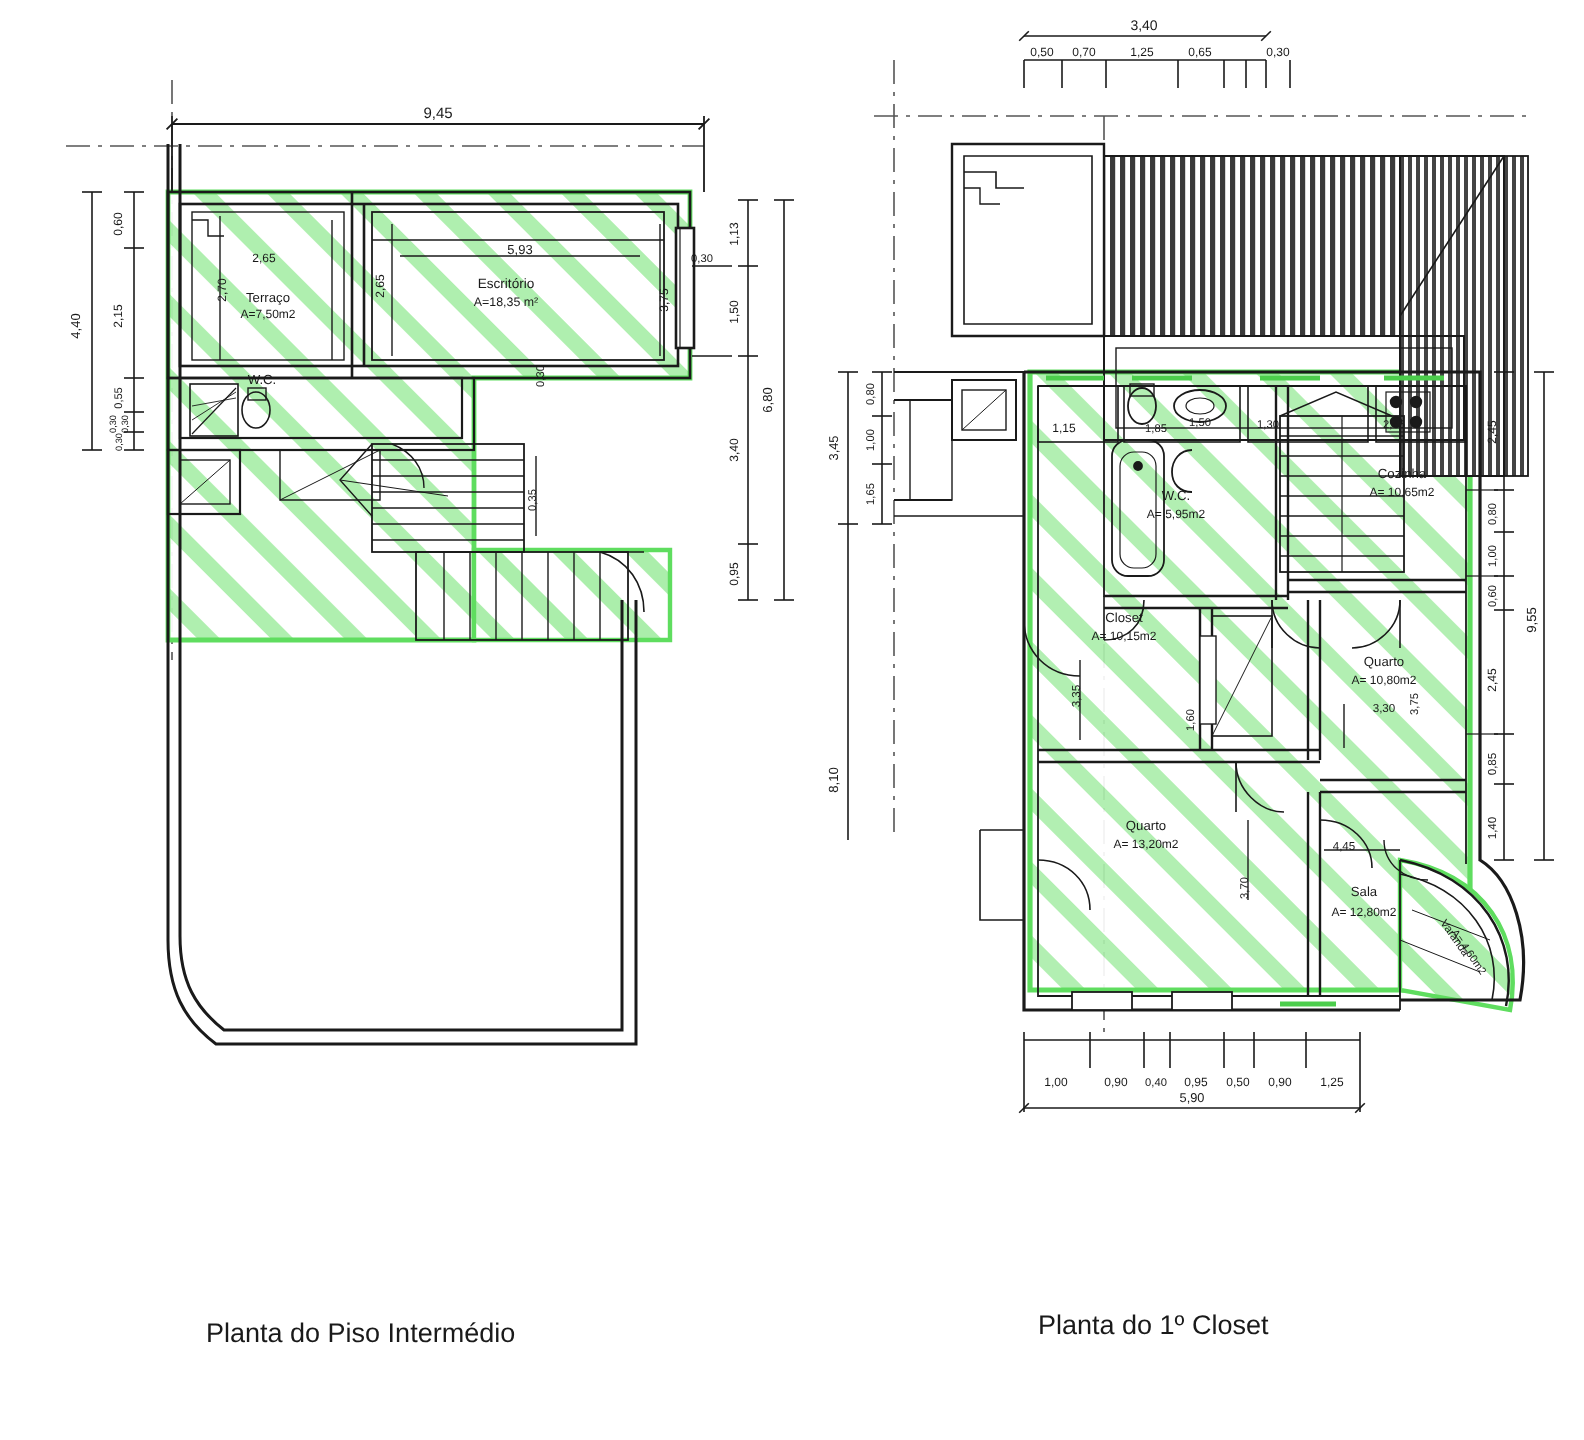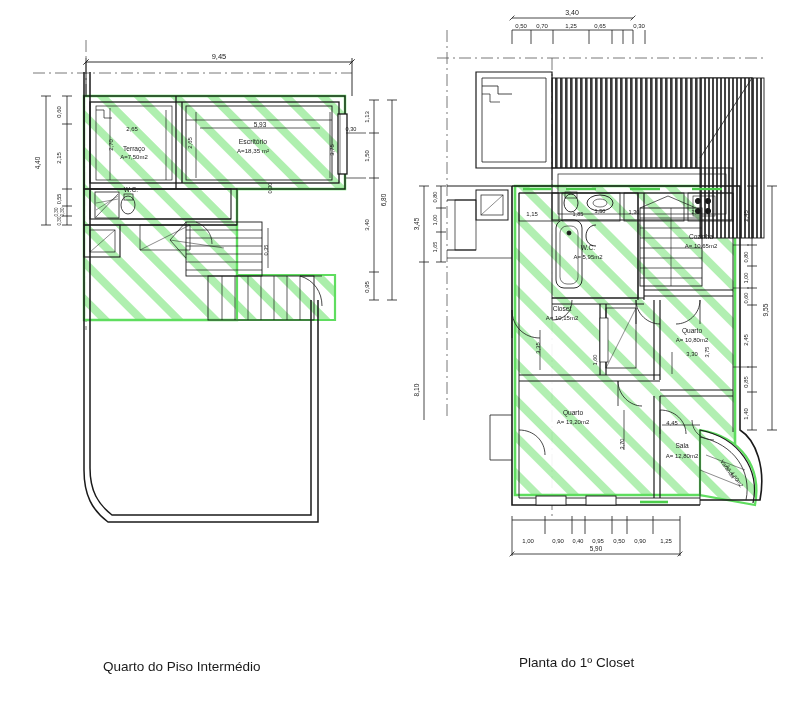--- a/index.html
+++ b/index.html
@@ -494,16 +494,16 @@
     <text x="573" y="424" font-size="6" text-anchor="middle">A= 13,20m2</text>
 
     <text x="682" y="448" font-size="6.6" text-anchor="middle">Sala</text>
     <text x="682" y="458" font-size="6" text-anchor="middle">A= 12,80m2</text>
 
     <text x="726" y="470" font-size="5.6" text-anchor="middle" transform="rotate(55 726 470)">Varanda</text>
     <text x="733" y="477" font-size="5.4" text-anchor="middle" transform="rotate(55 733 477)">A= 4,60m2</text>
   </g>
 </svg>
 
-<div class="cap" id="cap-left">Quarto do Piso Intermédio</div>
+<div class="cap" id="cap-left">Planta do Piso Intermédio</div>
 <div class="cap" id="cap-right">Planta do 1º Closet</div>
 
 </div>
 
 </body></html>

